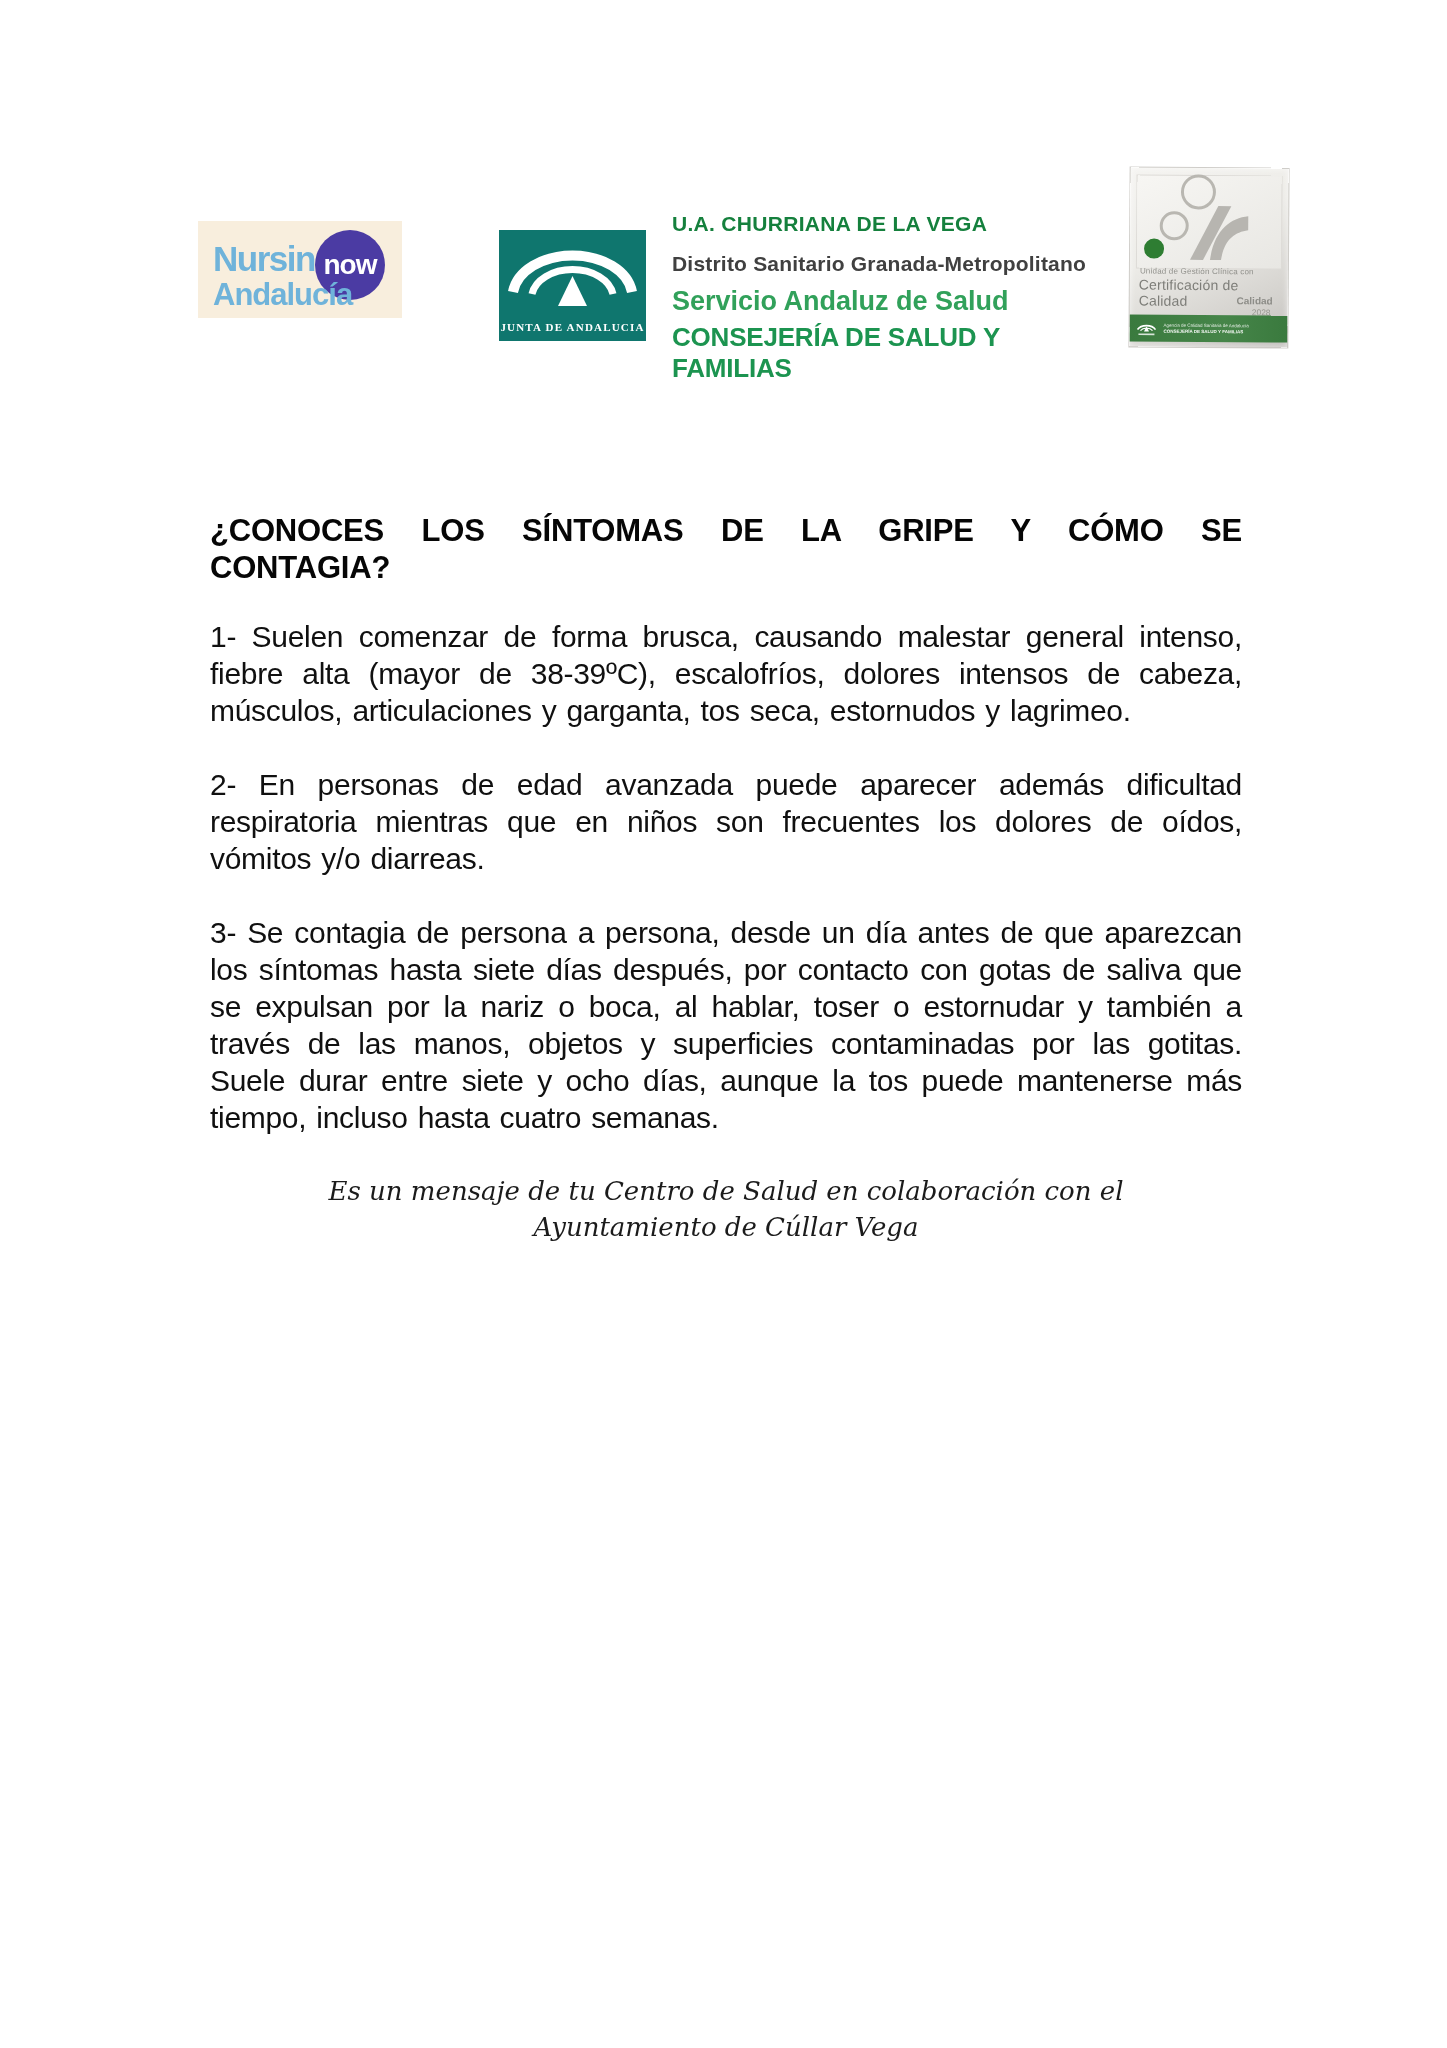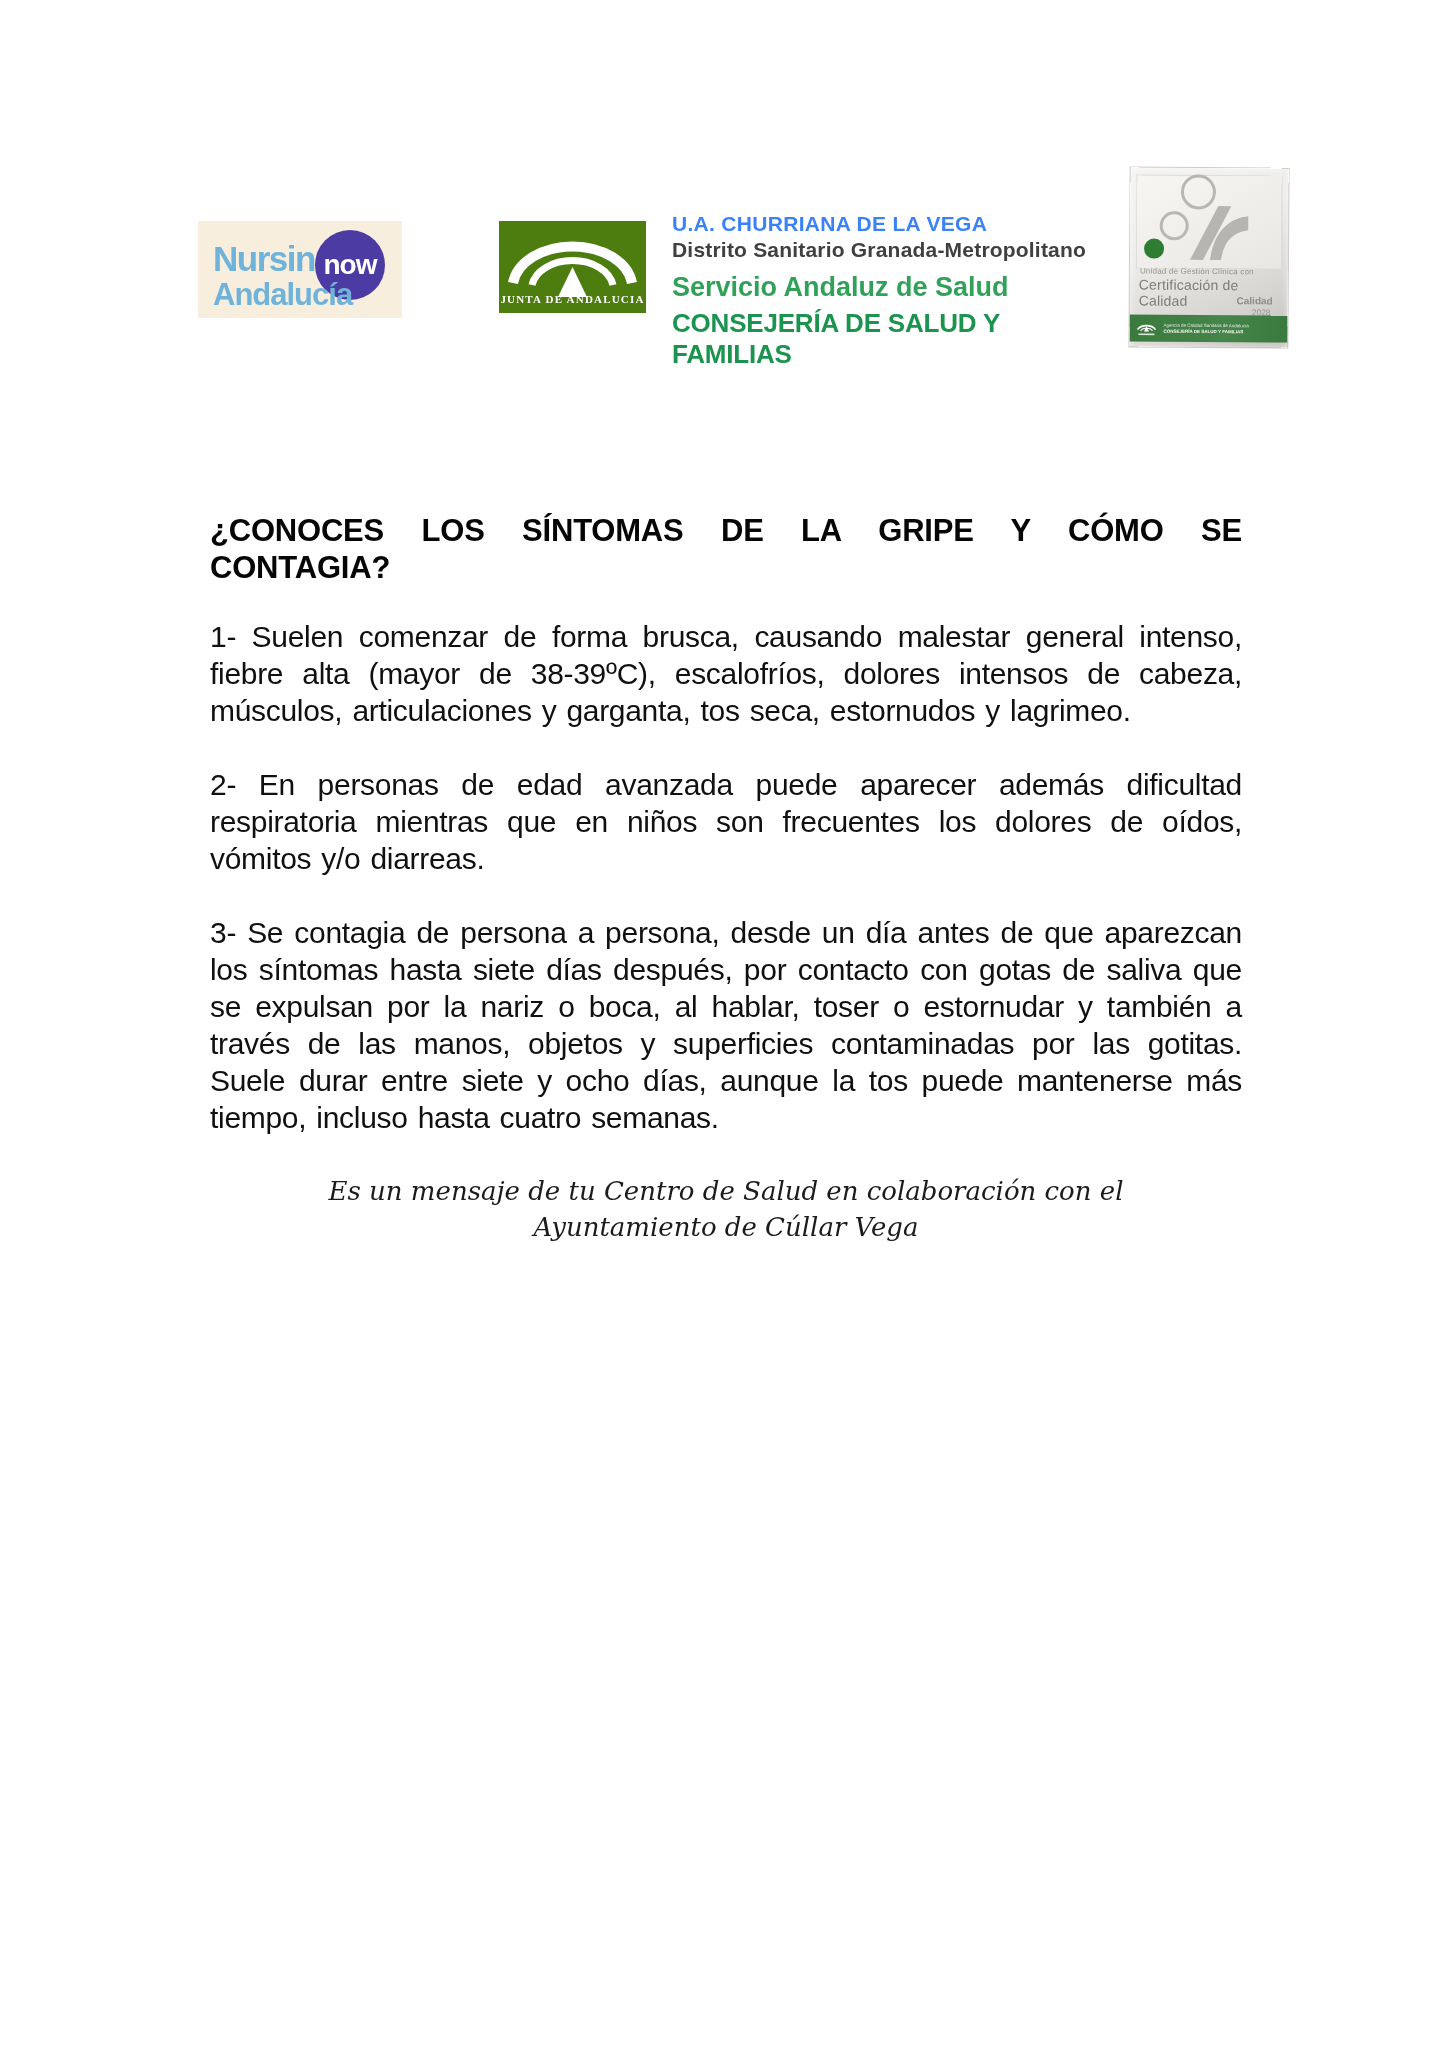--- a/index.html
+++ b/index.html
@@ -25,32 +25,32 @@
   }
   .nursing-word2 {
     color:#ffffff; font-size:28px; font-weight:700; letter-spacing:-1px;
   }
   .nursing-word3 {
     position:absolute; left:15px; top:56px;
     font-size:31px; font-weight:700; letter-spacing:-1px; color:#6fb3da;
   }
 
   .junta-logo {
-    position:absolute; left:499px; top:221px; width:147px; height:92px;
-    background:#4d7c0f;
+    position:absolute; left:499px; top:230px; width:147px; height:111px;
+    background:#0f766e;
   }
   .junta-logo svg { position:absolute; left:0; top:0; }
   .junta-label {
     position:absolute; left:0; right:0; bottom:8px; text-align:center;
     color:#ffffff; font-size:11px; font-weight:700; letter-spacing:1.2px;
     font-family:"Liberation Serif", serif;
   }
 
   .org-block { position:absolute; left:672px; top:212px; width:450px; }
-  .org-line1 { font-size:21px; font-weight:700; color:#3b82f6; letter-spacing:0.3px; margin-bottom:2px; }
+  .org-line1 { font-size:21px; font-weight:700; color:#15803d; letter-spacing:0.3px; margin-bottom:16px; }
   .org-line2 { font-size:21px; font-weight:700; color:#404040; letter-spacing:0.2px; margin-bottom:10px; }
   .org-line3 { font-size:27px; font-weight:700; color:#31a15a; margin-bottom:5px; }
   .org-line4 { font-size:26px; font-weight:700; color:#1c9450; letter-spacing:-0.2px; }
 
   
   .cert-plaque {
     position:absolute; left:1130px; top:168px; width:158px; height:179px;
     background:linear-gradient(155deg,#f5f4f1 0%,#edecE8 40%,#d4d2ce 78%,#c2c0bc 100%);
     box-shadow:0 0 0 1px #cfcdc9, inset 0 0 6px rgba(255,255,255,.7);
     transform:rotate(0.4deg); overflow:hidden;

